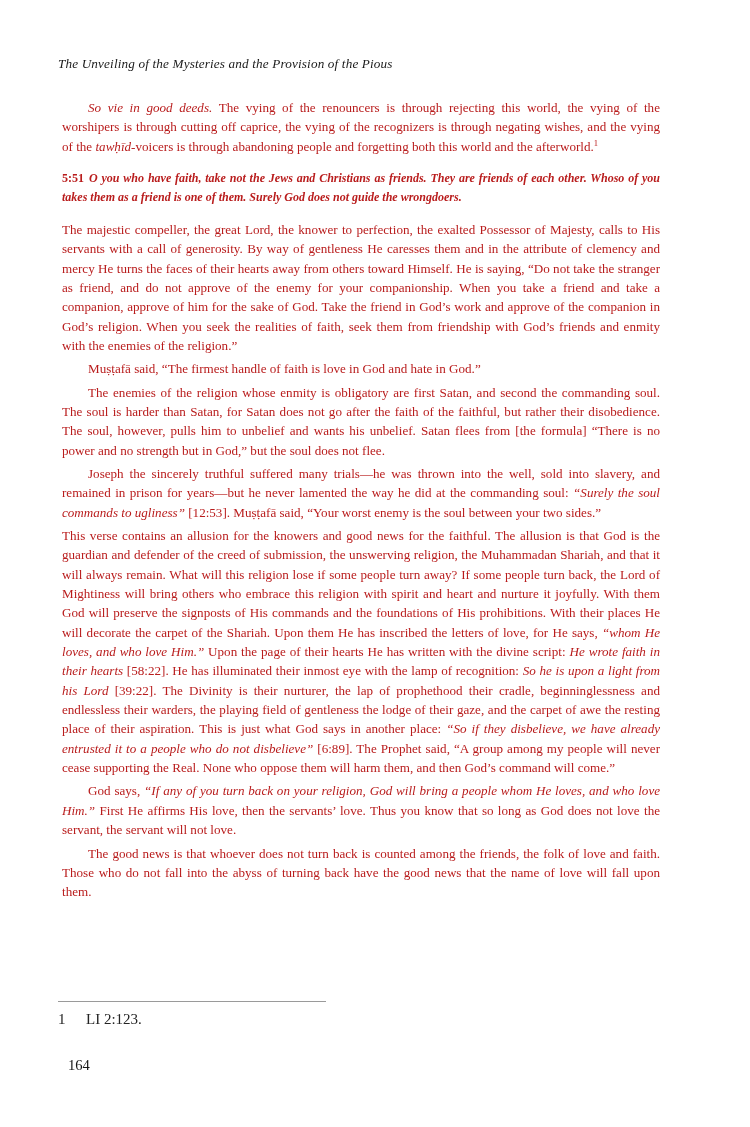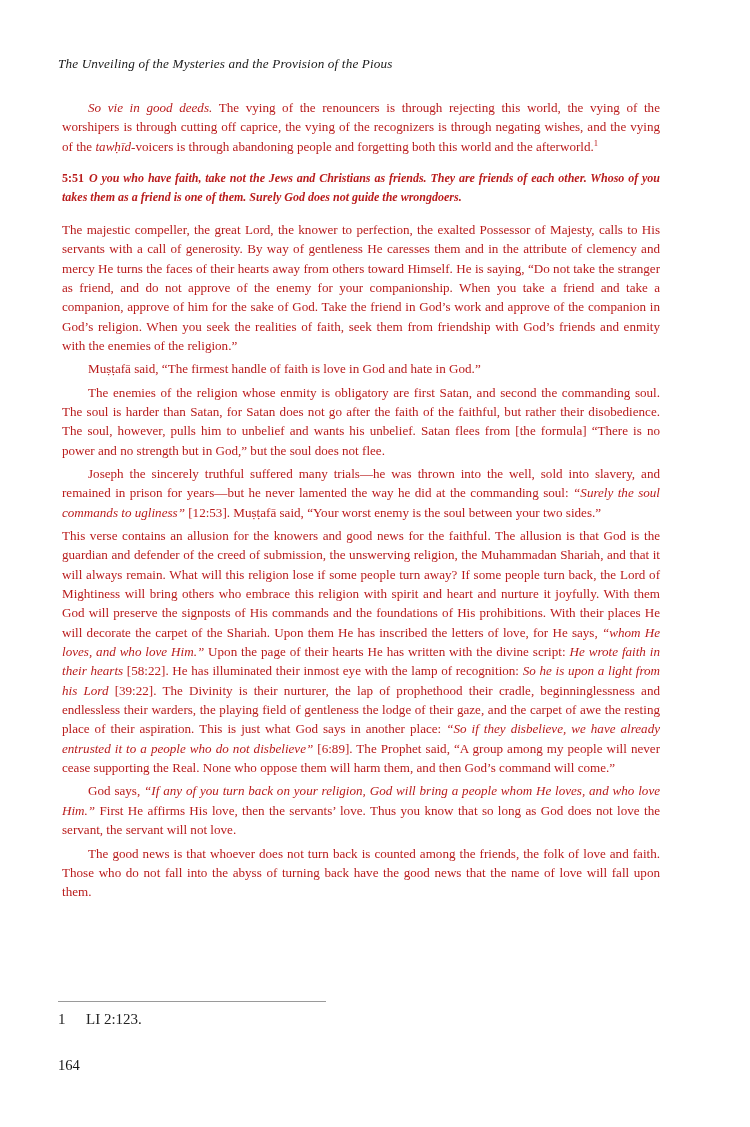--- a/index.html
+++ b/index.html
@@ -105,21 +105,21 @@
     color: #232323;
     white-space: pre;
   }
   .footnote .fn-marker {
     display: inline-block;
     width: 28px;
   }
 
   .folio {
     position: absolute;
-    left: 58px;
+    left: 68px;
     top: 1057px;
     font-size: 14.6px;
     color: #151515;
   }
 </style>
 </head>
 <body>
 
 <div class="page">
 

